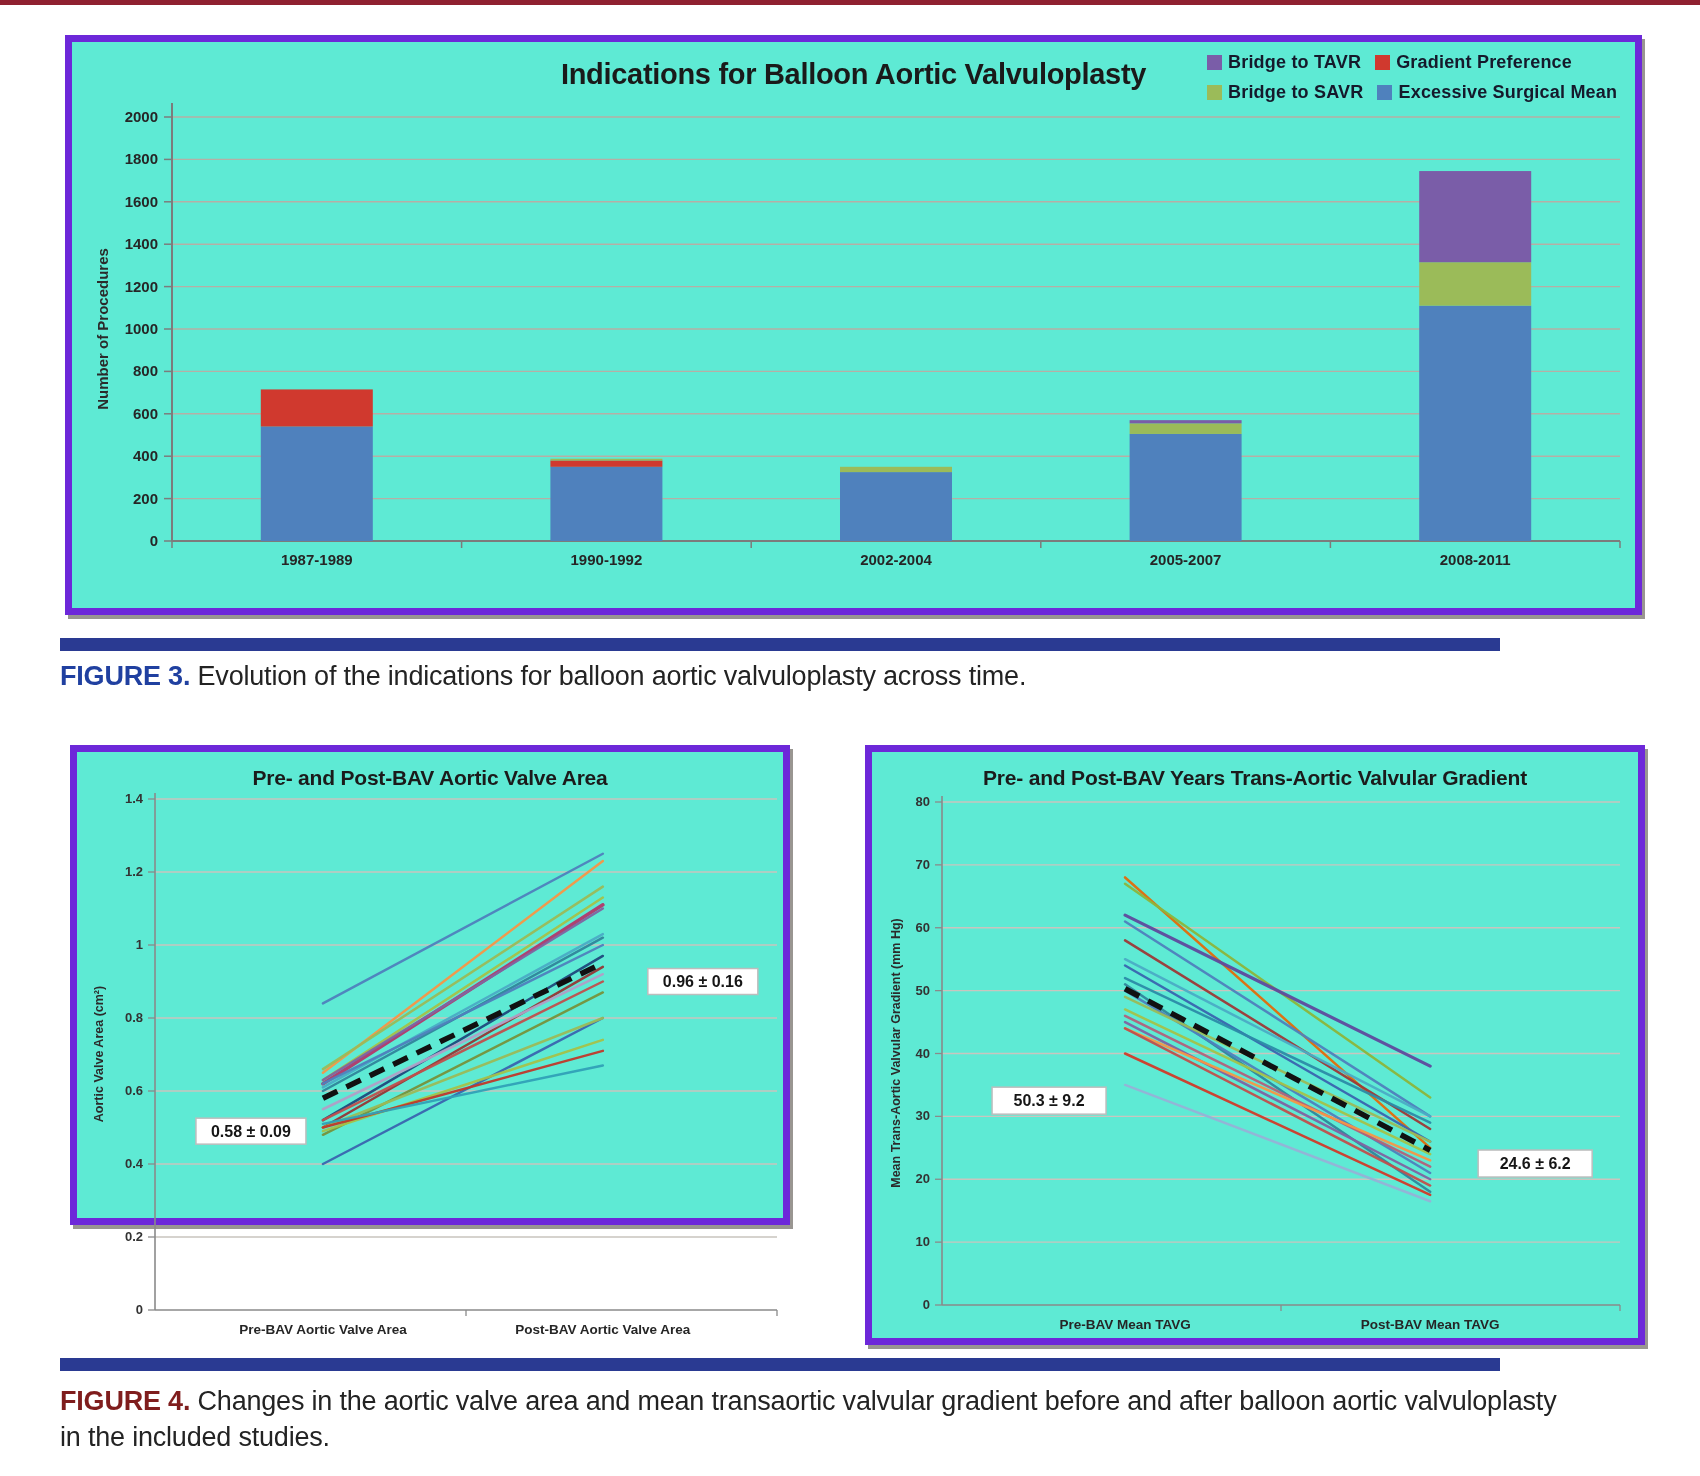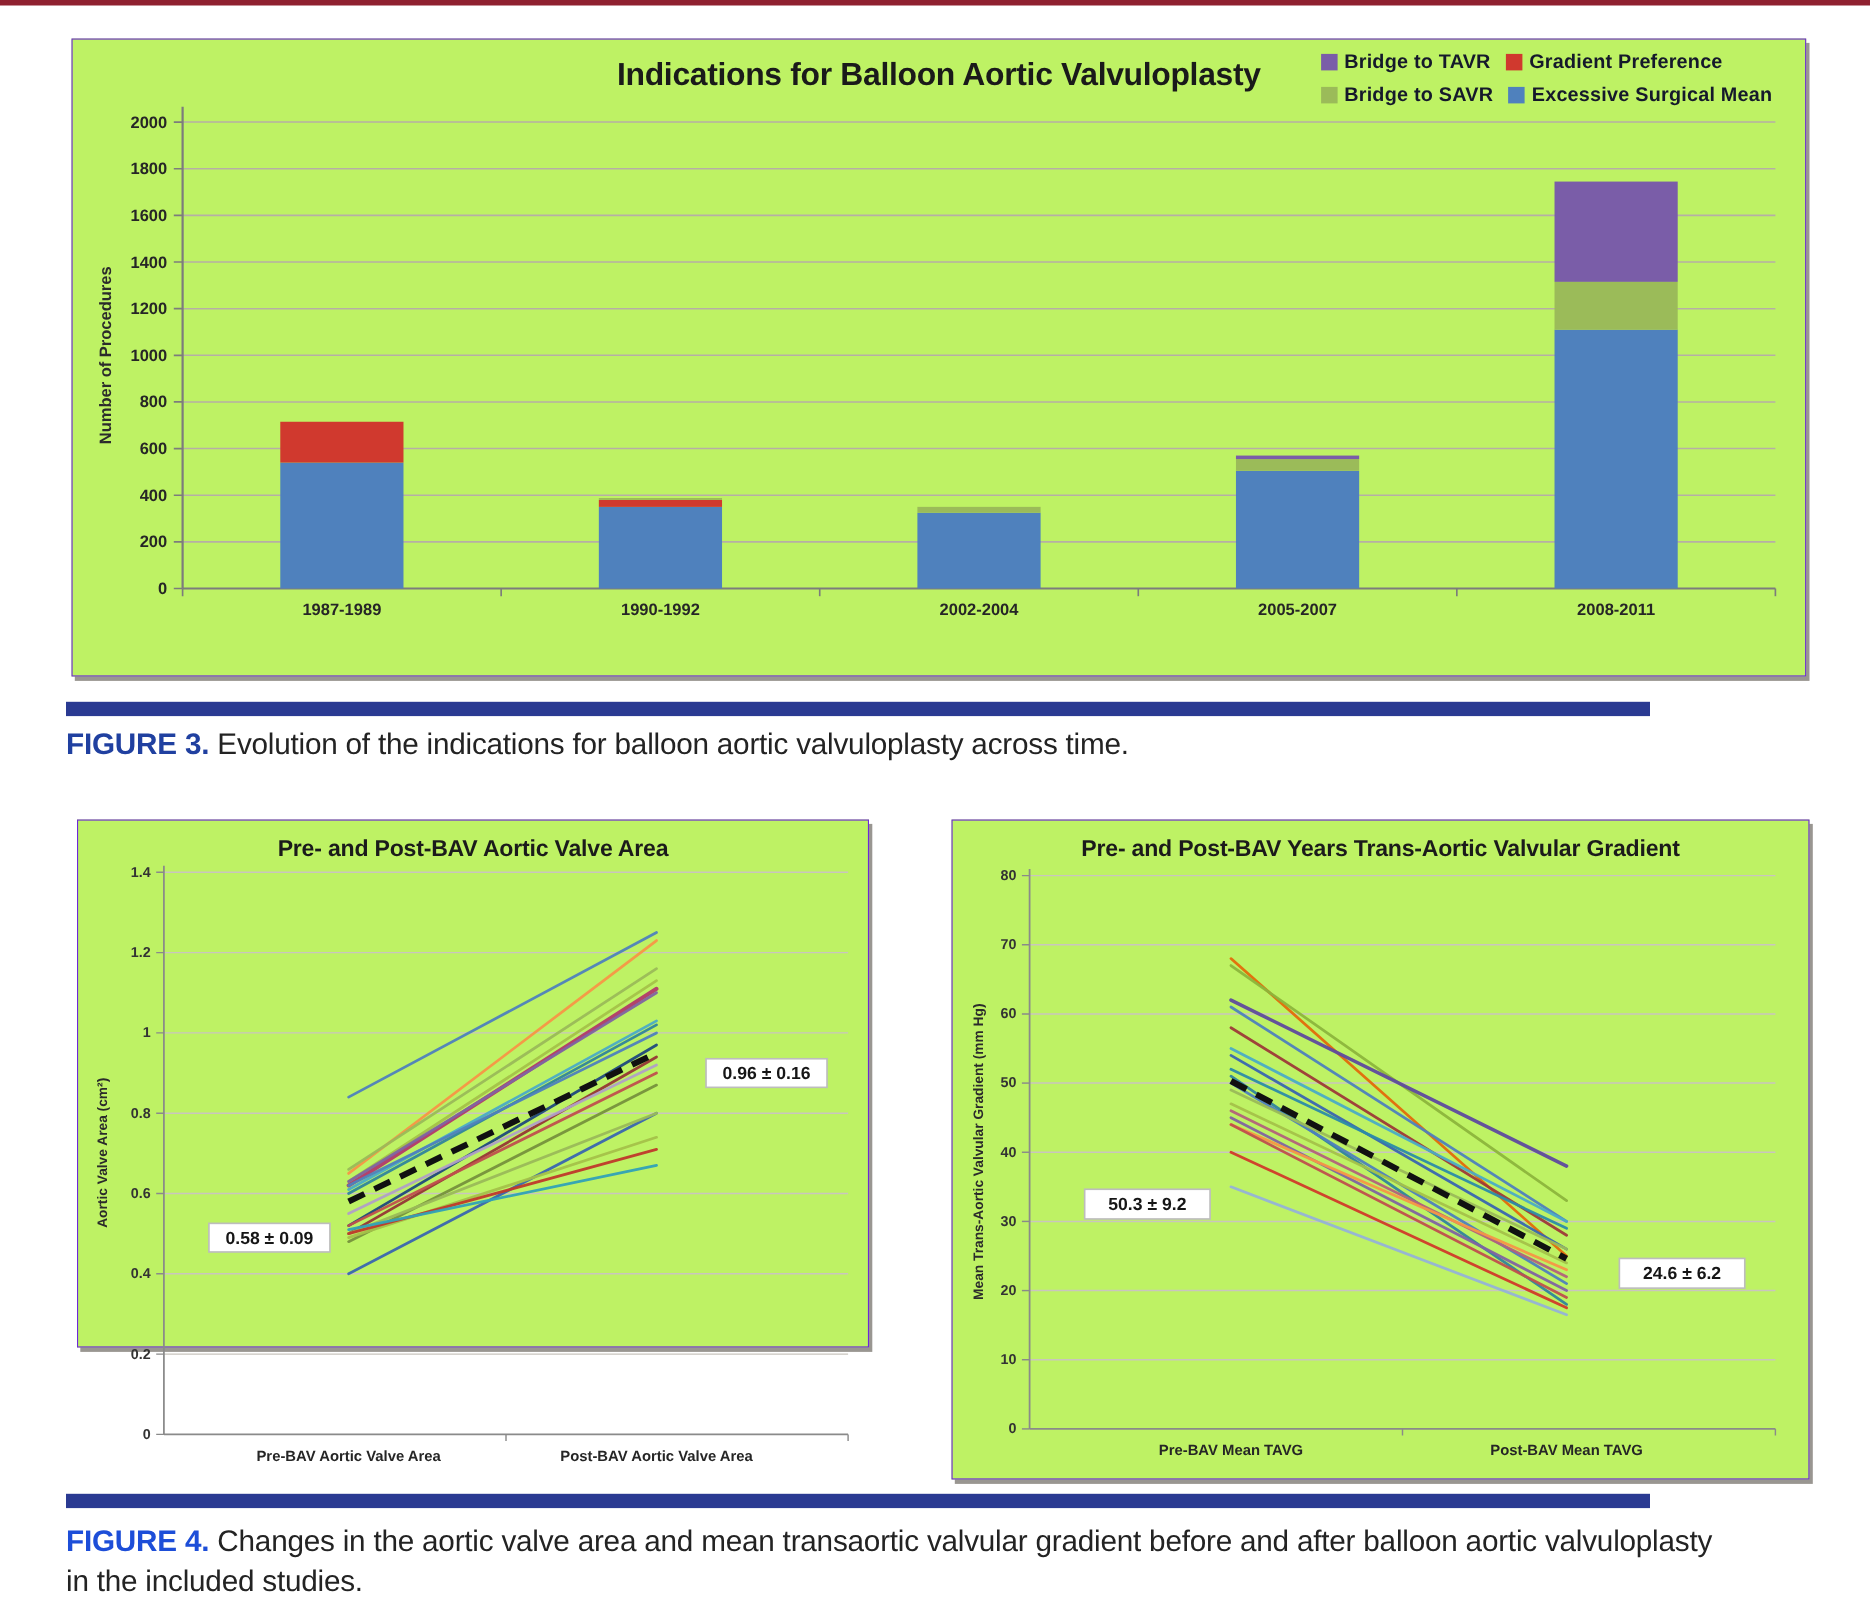--- a/index.html
+++ b/index.html
@@ -1,20 +1,20 @@
 <!DOCTYPE html>
 <html><head>
 <meta charset="utf-8">
 <style>
   html,body{margin:0;padding:0;background:#ffffff;}
   .page{position:relative;width:1700px;height:1476px;background:#ffffff;overflow:hidden;
         font-family:"Liberation Sans",sans-serif;}
   .top-rule{position:absolute;left:0;top:0;width:1700px;height:5px;}
   .divider{position:absolute;left:60px;width:1440px;height:13px;}
-  .chart-box{position:absolute;background:#bef264;border:1px solid #6d28d9;
+  .chart-box{position:absolute;background:#5eead4;border:7px solid #6d28d9;
              box-shadow:3px 4px 0 #999691;box-sizing:border-box;}
   .fig3{left:65px;top:35px;width:1577px;height:580px;}
   .fig4L{left:70px;top:745px;width:720px;height:480px;}
   .fig4R{left:865px;top:745px;width:780px;height:600px;}
   .chart-box svg{position:absolute;left:0;top:0;}
   .f3-title{position:absolute;top:16px;left:0;width:100%;text-align:center;
             font-weight:bold;font-size:29px;color:#1a1a1a;letter-spacing:-0.3px;}
   .f4-title{position:absolute;top:14px;left:0;width:100%;text-align:center;
             font-weight:bold;font-size:21px;color:#1b1b1b;letter-spacing:-0.2px;}
   .ylab{position:absolute;transform:translate(-50%,-50%) rotate(-90deg);white-space:nowrap;
@@ -254,15 +254,15 @@
         <rect x="120.06" y="335.15625" width="114" height="27" fill="#ffffff" stroke="#bdbdbd" stroke-width="1.5"></rect>
         <text x="177.06" y="354.15625" text-anchor="middle" class="anno-text">50.3 ± 9.2</text>
         <rect x="606.16" y="398.03125" width="114" height="27" fill="#ffffff" stroke="#bdbdbd" stroke-width="1.5"></rect>
         <text x="663.16" y="417.03125" text-anchor="middle" class="anno-text">24.6 ± 6.2</text>
       </svg>
     <div class="ylab f4r-ylab">Mean Trans-Aortic Valvular Gradient (mm Hg)</div>
   </div>
 
   <div class="divider" style="top: 1358px; background: rgb(42, 58, 146);"></div>
 
-  <p class="caption cap4"><span class="cap-label" style="color: #1d4ed8;">FIGURE 4.</span> <span>Changes in the aortic valve area and mean transaortic valvular gradient before and after balloon aortic valvuloplasty in the included studies.</span></p>
+  <p class="caption cap4"><span class="cap-label" style="color: #7f1d1d;">FIGURE 4.</span> <span>Changes in the aortic valve area and mean transaortic valvular gradient before and after balloon aortic valvuloplasty in the included studies.</span></p>
 
 </div>
 
 </body></html>

